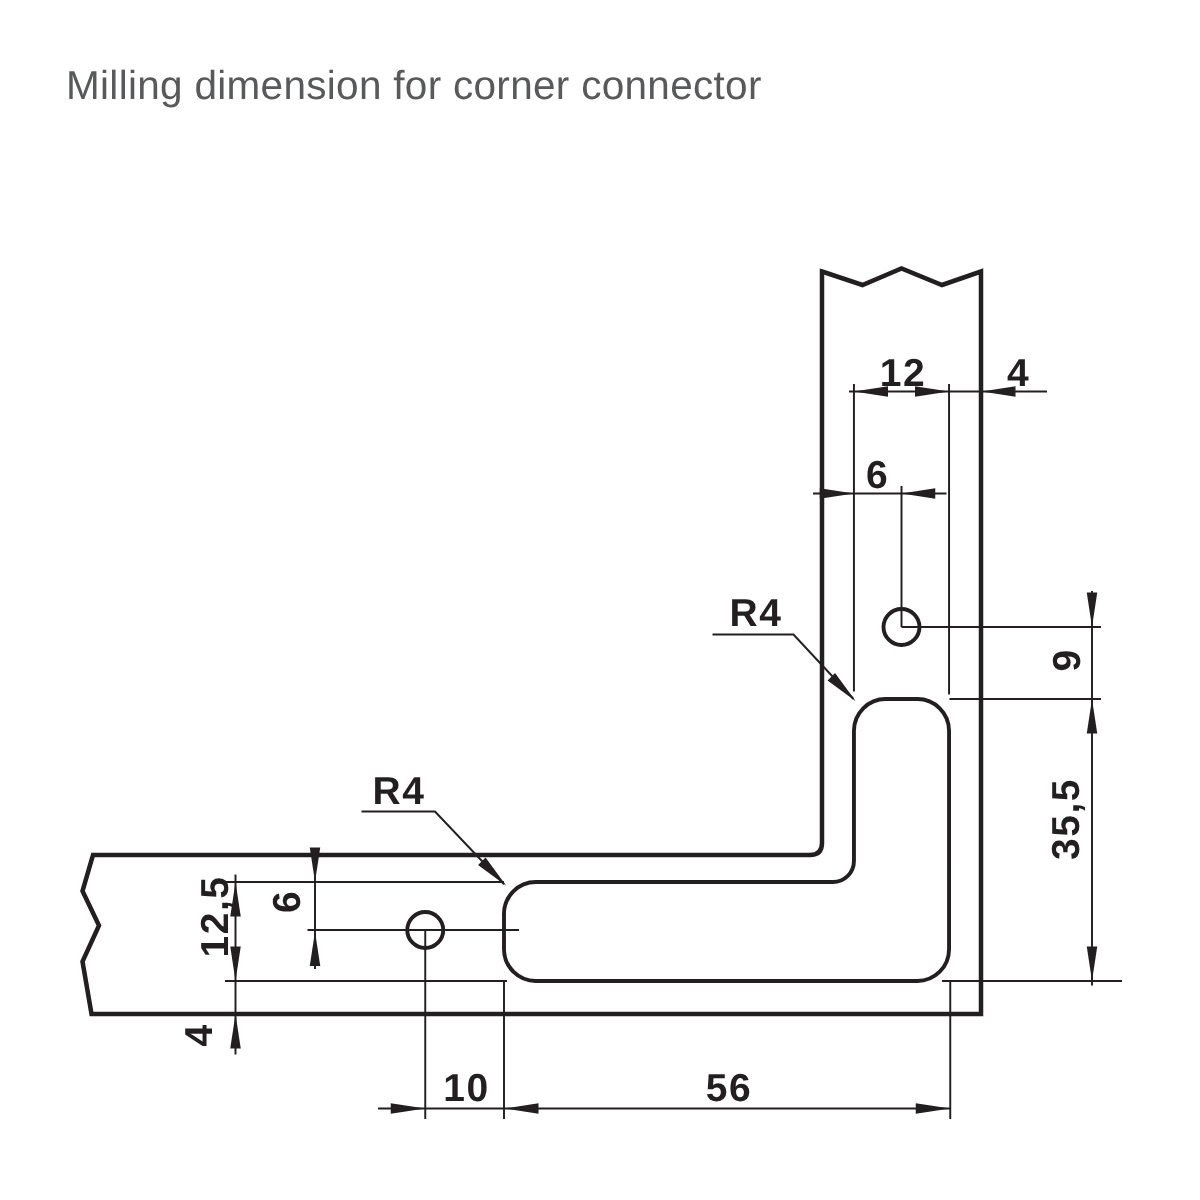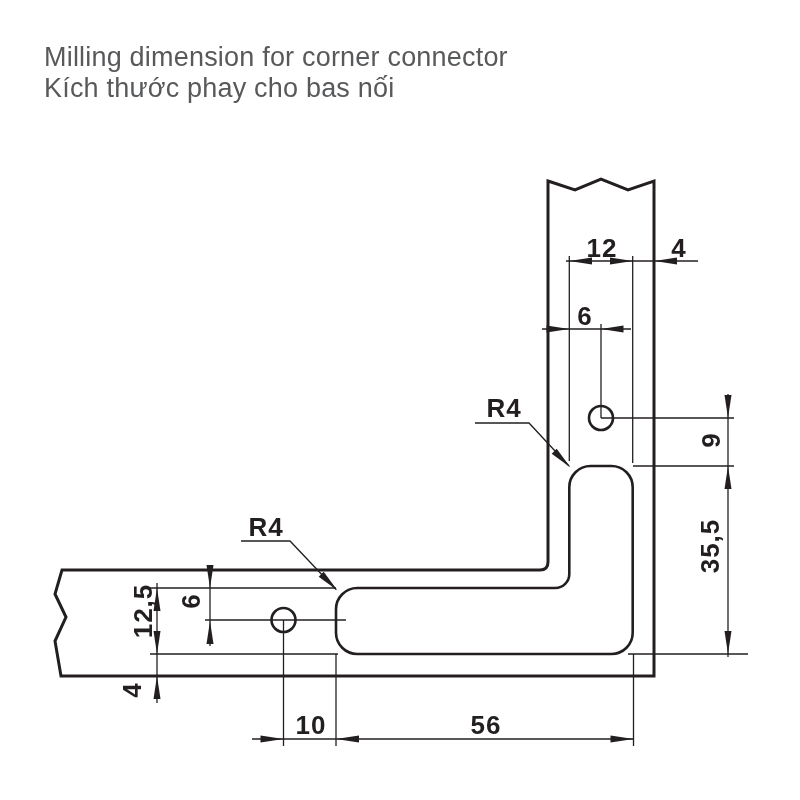--- a/index.html
+++ b/index.html
@@ -14,21 +14,20 @@
   .thin{stroke:#231f20;stroke-width:1.3;fill:none;}
   .arr{fill:#231f20;stroke:none;}
 </style>
 </head>
 <body>
 
 <div class="page">
 
   <div class="title-block">
     <div>Milling dimension for corner connector</div>
-    <div>Kích thước phay cho bas nối</div>
   </div>
 
   <svg width="800" height="800" viewBox="0 0 800 800" style="position:absolute;left:0;top:0;">
 
     <path class="thick" d="M548,181 L575,190 L601,179 L628,190 L654,181
              L654,676 L61,676
              L55,641 L66,617 L55,594 L62,570
              L540,570 Q548,570 548,562 Z"></path>
 
     <path class="medium" d="M590.5,466 L611.5,466

